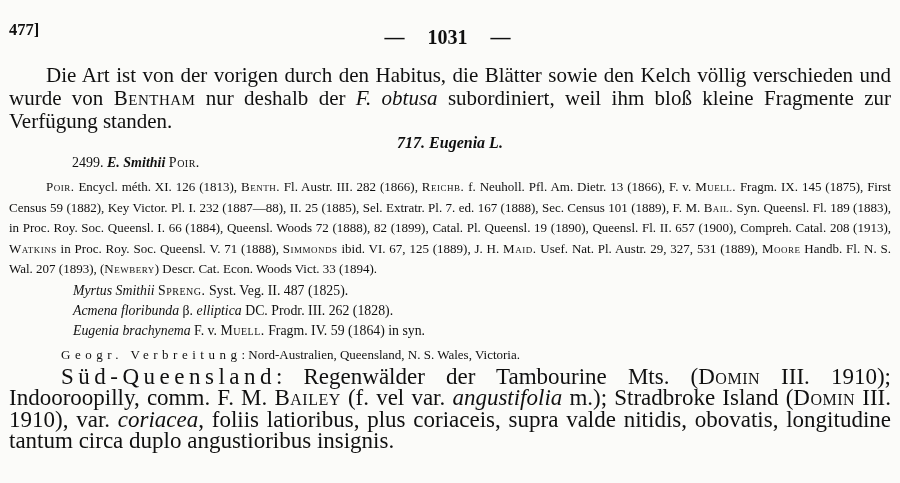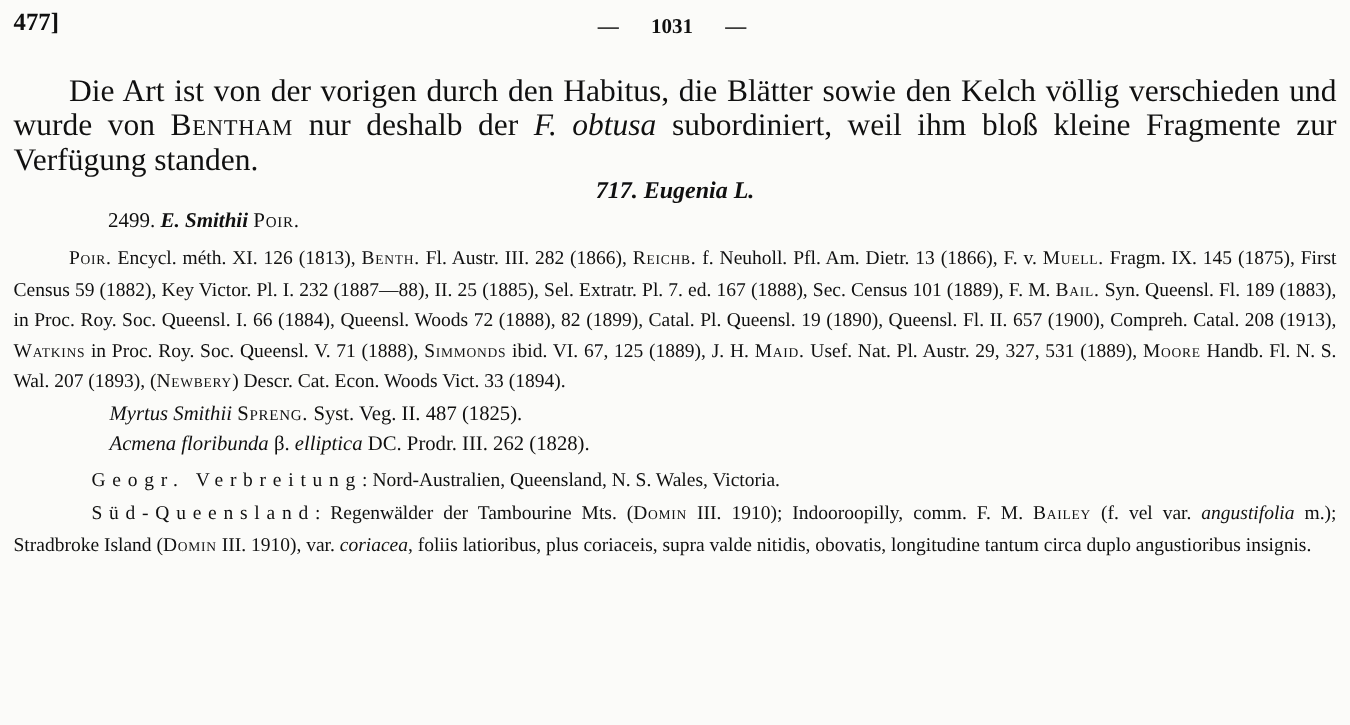--- a/index.html
+++ b/index.html
@@ -1,43 +1,43 @@
 <!DOCTYPE html>
 <html><head>
 <meta charset="utf-8">
 <style>
   html, body { margin:0; padding:0; }
   body {
     width:900px; height:483px; overflow:hidden;
     background:#fbfbf9; color:#101010;
     font-family:"Liberation Serif", "DejaVu Serif", serif;
   }
-  .page { position:relative; padding:5px 9px 0 9px; width:882px; }
+  .page { position:relative; padding:20px 9px 0 9px; width:882px; }
 
   .header { position:relative; height:22px; font-size:16.5px; font-weight:bold; }
   .col-ref { position:absolute; left:0; top:0; }
   .page-num { position:absolute; left:50%; transform:translateX(-52%); top:6px;
-              font-size:14px; word-spacing:18px; }
+              font-size:20px; word-spacing:18px; }
 
   .intro { margin:22px 0 0; font-size:21px; line-height:23px;
            text-align:justify; text-indent:37px; }
 
   .genus { margin:1px 0 0; text-align:center; font-size:16px; font-weight:bold; }
 
   .species { margin:3px 0 0 63px; font-size:14px; }
 
   .cit { margin:6px 0 0; font-size:13px; line-height:20.5px;
          text-align:justify; text-indent:37px; }
 
   .syn-block { margin-top:1px; }
   .syn { margin:0 0 0 64px; font-size:13.8px; line-height:20px; }
 
   .dist { margin:3px 0 0; font-size:13px; text-indent:52px; line-height:21px; }
 
-  .loc { margin:1px 0 0; font-size:13px; line-height:21.5px;
+  .loc { margin:1px 0 0; font-size:23px; line-height:21.5px;
          text-align:justify; text-indent:52px; }
 
   .sc { font-variant:small-caps; letter-spacing:0.5px; }
   .i  { font-style:italic; }
   .b  { font-weight:bold;font-style:italic; }
   .sp { letter-spacing:4.5px; }
 </style>
 </head>
 <body>
 
@@ -52,19 +52,20 @@
 
   <p class="genus"><span class="b">717. Eugenia L.</span></p>
 
   <p class="species"><span>2499. </span><span class="b">E. Smithii</span><span> </span><span class="sc">Poir.</span></p>
 
   <p class="cit"><span class="sc">Poir.</span><span> Encycl. méth. XI. 126 (1813), </span><span class="sc">Benth.</span><span> Fl. Austr. III. 282 (1866), </span><span class="sc">Reichb.</span><span> f. Neuholl. Pfl. Am. Dietr. 13 (1866), F. v. </span><span class="sc">Muell.</span><span> Fragm. IX. 145 (1875), First Census 59 (1882), Key Victor. Pl. I. 232 (1887—88), II. 25 (1885), Sel. Extratr. Pl. 7. ed. 167 (1888), Sec. Census 101 (1889), F. M. </span><span class="sc">Bail.</span><span> Syn. Queensl. Fl. 189 (1883), in Proc. Roy. Soc. Queensl. I. 66 (1884), Queensl. Woods 72 (1888), 82 (1899), Catal. Pl. Queensl. 19 (1890), Queensl. Fl. II. 657 (1900), Compreh. Catal. 208 (1913), </span><span class="sc">Watkins</span><span> in Proc. Roy. Soc. Queensl. V. 71 (1888), </span><span class="sc">Simmonds</span><span> ibid. VI. 67, 125 (1889), J. H. </span><span class="sc">Maid.</span><span> Usef. Nat. Pl. Austr. 29, 327, 531 (1889), </span><span class="sc">Moore</span><span> Handb. Fl. N. S. Wal. 207 (1893), (</span><span class="sc">Newbery</span><span>) Descr. Cat. Econ. Woods Vict. 33 (1894).</span></p>
 
   <div class="syn-block">
     <p class="syn"><span class="i">Myrtus Smithii </span><span class="sc">Spreng.</span><span> Syst. Veg. II. 487 (1825).</span></p>
     <p class="syn"><span class="i">Acmena floribunda </span><span>β. </span><span class="i">elliptica</span><span> DC. Prodr. III. 262 (1828).</span></p>
+    <p class="syn"><span class="i">Eugenia brachynema</span><span> F. v. </span><span class="sc">Muell.</span><span> Fragm. IV. 59 (1864) in syn.</span></p>
   </div>
 
   <p class="dist"><span class="sp">Geogr. Verbreitung</span><span>: Nord-Australien, Queensland, N. S. Wales, Victoria.</span></p>
 
   <p class="loc"><span class="sp">Süd-Queensland</span><span>: Regenwälder der Tambourine Mts. (</span><span class="sc">Domin</span><span> III. 1910); Indooroopilly, comm. F. M. </span><span class="sc">Bailey</span><span> (f. vel var. </span><span class="i">angustifolia</span><span> m.); Stradbroke Island (</span><span class="sc">Domin</span><span> III. 1910), var. </span><span class="i">coriacea</span><span>, foliis latioribus, plus coriaceis, supra valde nitidis, obovatis, longitudine tantum circa duplo angustioribus insignis.</span></p>
 
 </div>
 
 </body></html>

